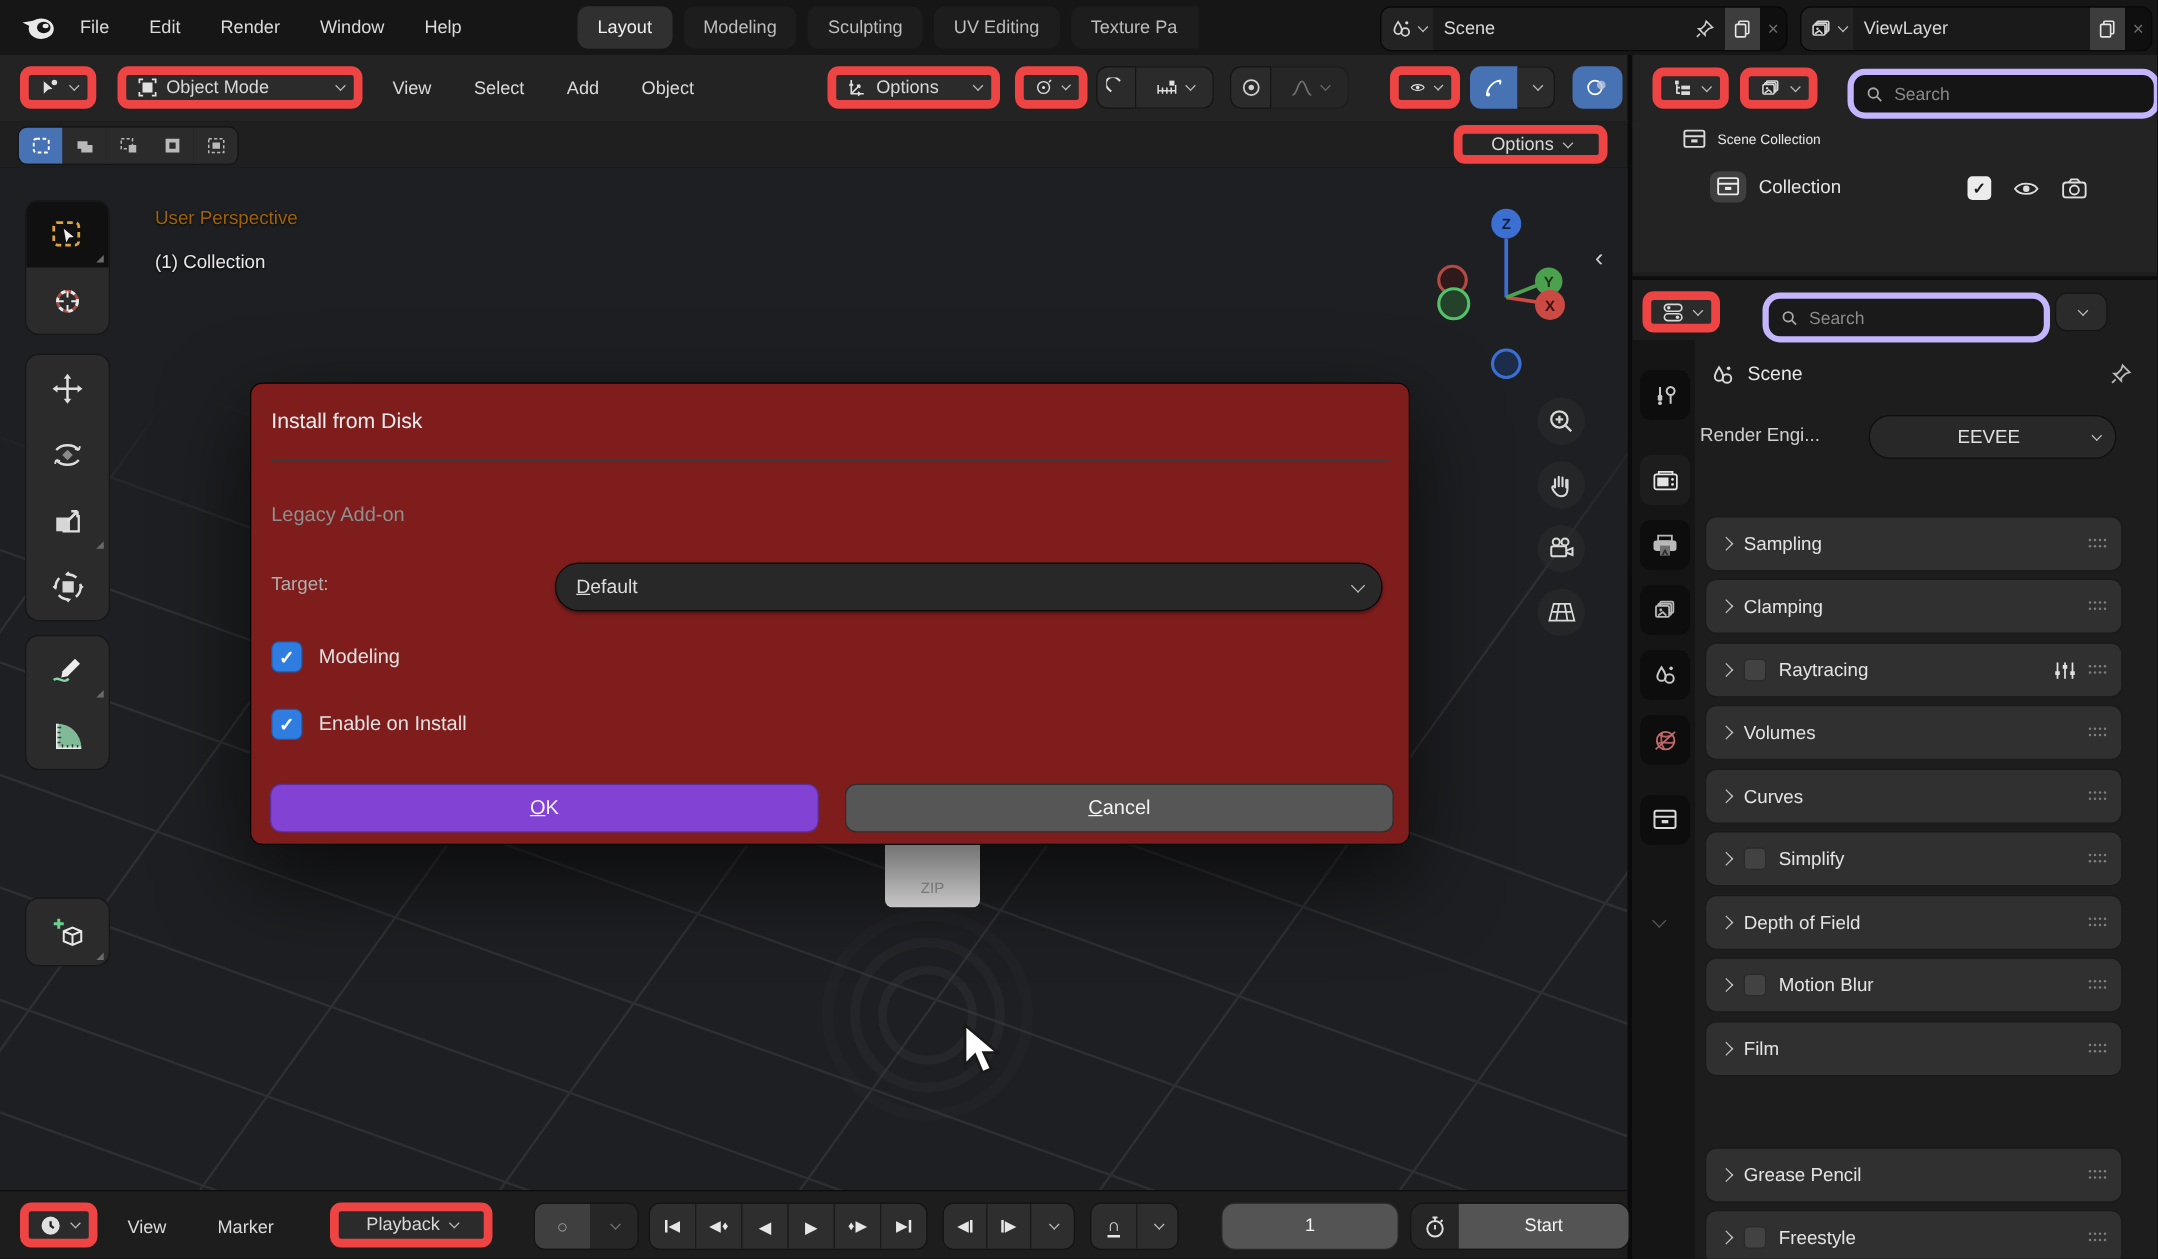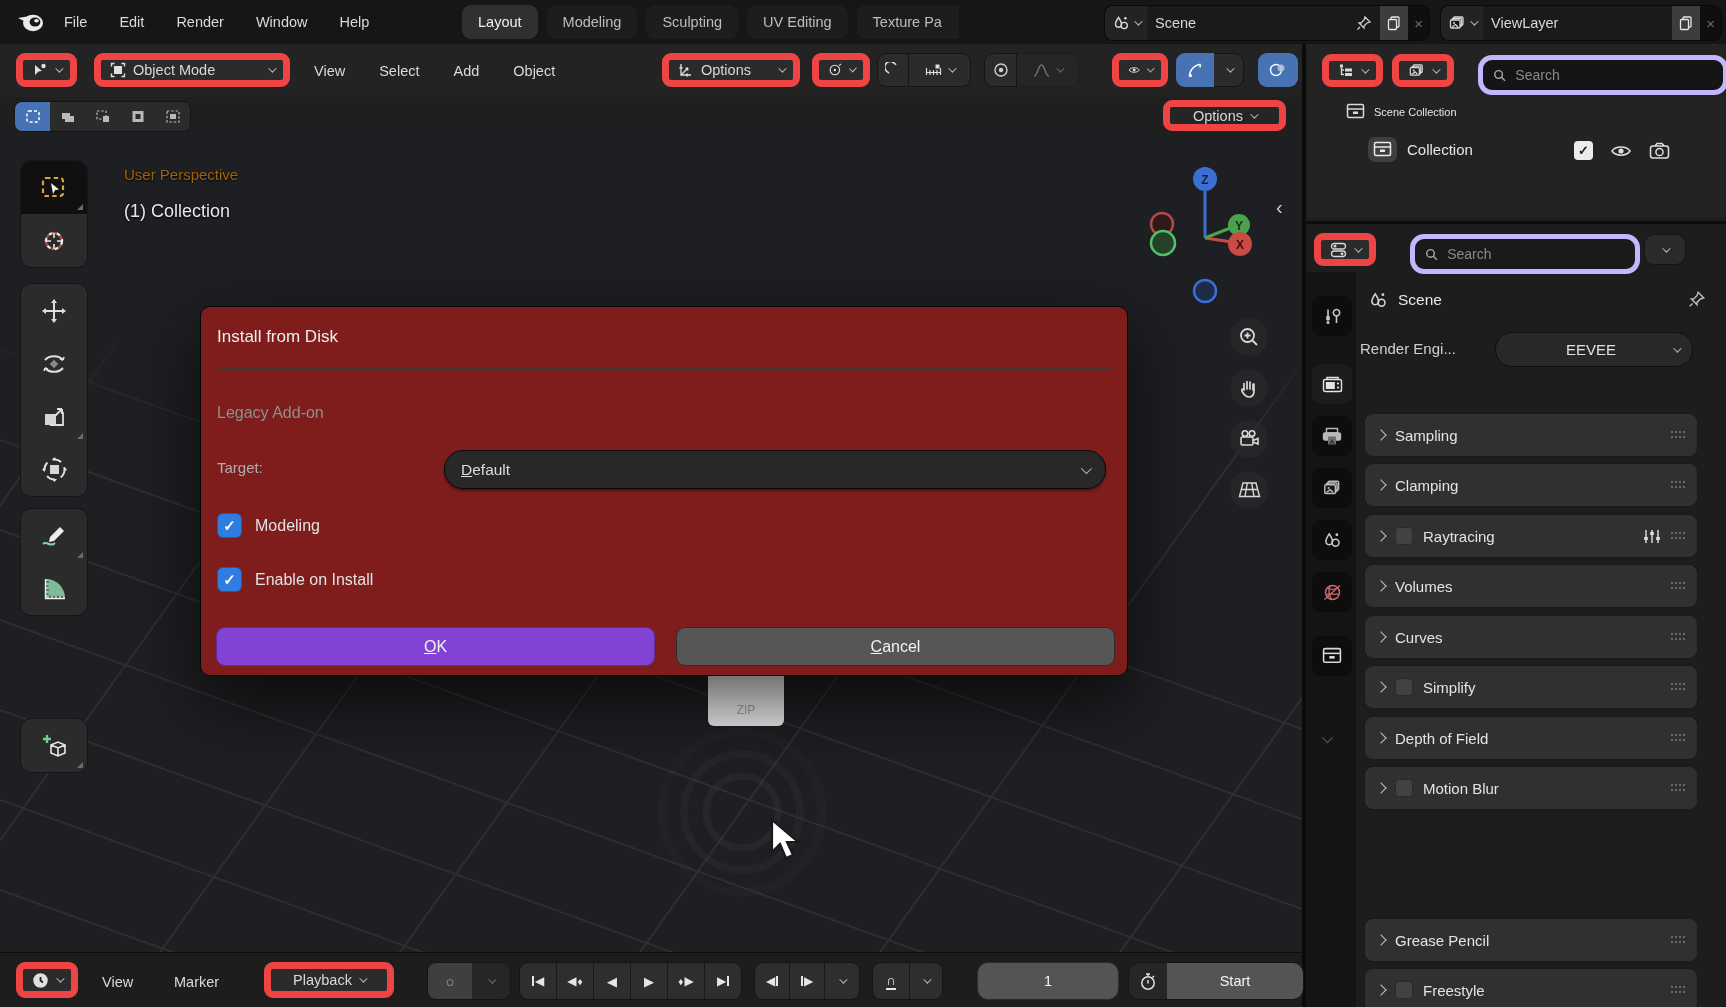--- a/index.html
+++ b/index.html
@@ -320,21 +320,21 @@
       <g fill="none" stroke="#45464a">
         <circle cx="742" cy="678" r="36" stroke-width="7" stroke-opacity=".22"></circle>
         <circle cx="742" cy="678" r="58" stroke-width="8" stroke-opacity=".16"></circle>
         <circle cx="742" cy="678" r="80" stroke-width="9" stroke-opacity=".10"></circle>
       </g>
     </svg>
   </div>
   <div id="vpfade" class="abs"></div>
 
   <div class="abs" style="left:124px;top:166px;z-index:5;color:#a16207;font-size:15px;text-shadow:0 1px 2px #000;">User Perspective</div>
-  <div class="abs" style="left:124px;top:201px;z-index:5;color:#e8e8e8;font-size:18px;text-shadow:0 1px 2px #000;">(1) Collection</div>
+  <div class="abs" style="left:124px;top:201px;z-index:5;color:#e8e8e8;font-size:15px;text-shadow:0 1px 2px #000;">(1) Collection</div>
 
   <div class="tbgroup" style="top:160px;">
     <div class="tbbtn active">
       <svg width="26" height="24" viewBox="0 0 26 24">
         <rect x="2" y="2" width="20" height="18" rx="3" fill="none" stroke="#e0a33a" stroke-width="2.2" stroke-dasharray="4.5 3.2"></rect>
         <path d="M10,7 L18,13.5 L14.2,14 L12,18 Z" fill="#f0f0f0"></path>
       </svg>
       <span class="corner"></span>
     </div>
     <div class="tbbtn">
@@ -792,20 +792,26 @@
     <span class="spacer"></span>
       <span class="dots"></span>
   </div>
   <div class="panel" style="top:766px;">
     <span class="chev-r"></span>
     <span class="pchk"></span>
     <span class="lbl">Motion Blur</span>
     <span class="spacer"></span>
       <span class="dots"></span>
   </div>
+  <div class="panel" style="top:817px;">
+    <span class="chev-r"></span>
+    <span class="lbl">Film</span>
+    <span class="spacer"></span>
+      <span class="dots"></span>
+  </div>
   <div class="panel" style="top:918px;">
     <span class="chev-r"></span>
     <span class="lbl">Performance</span>
     <span class="spacer"></span>
       <span class="dots"></span>
   </div>
   <div class="panel" style="top:918px;">
     <span class="chev-r"></span>
     <span class="lbl">Grease Pencil</span>
     <span class="spacer"></span>

